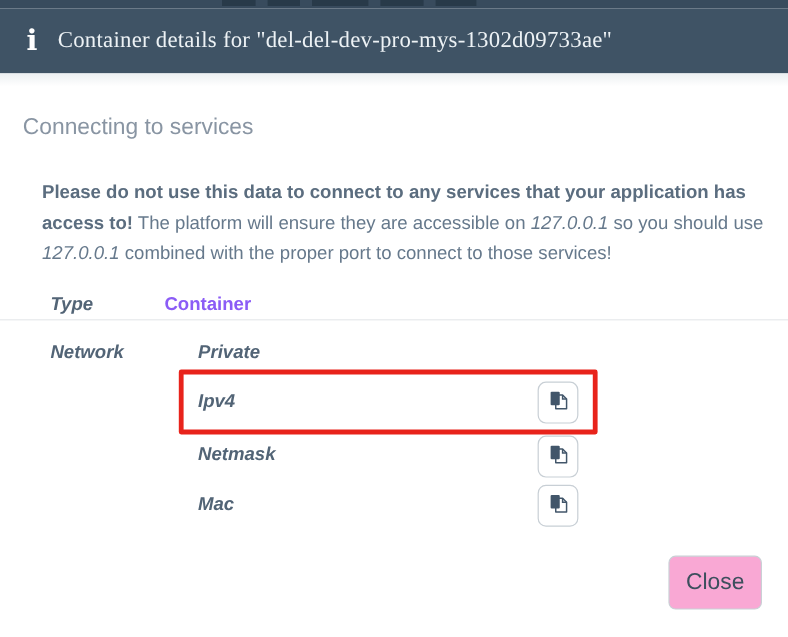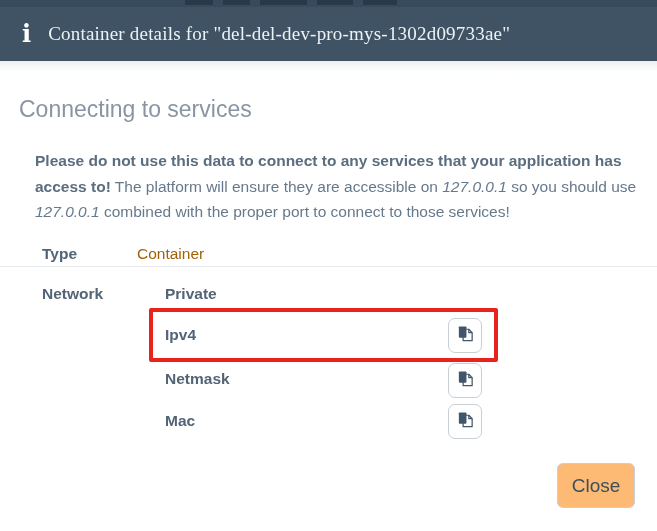--- a/index.html
+++ b/index.html
@@ -25,51 +25,51 @@
   }
   .modal-title { color:#edf2f5; font-size:19px; letter-spacing:.2px; white-space:nowrap;font-family:Liberation Serif, serif; }
   .header-shadow {
     position:absolute; top:61px; left:0; width:657px; height:11px;
     background:linear-gradient(#d9e0e4, rgba(255,255,255,0)); opacity:.5;
   }
 
   
   .section-heading {
     position:absolute; top:96px; left:19px; margin:0;
-    font-size:23px; font-weight:400; color:#8995a3;
+    font-size:19px; font-weight:400; color:#8995a3;
   }
   .warning {
     position:absolute; top:132px; left:19px; width:618px; margin:16px;
     font-size:15.5px; line-height:25.5px; color:#66798c;
   }
   .warning strong { color:#5b6d7f; font-weight:700; }
   .warning em { font-style:italic; }
 
   
-  .lbl { position:absolute; font-size:15.5px; font-weight:700; color:#526476; white-space:nowrap; }
-  .val { position:absolute; font-size:15.5px; font-weight:400; color:#a16207; white-space:nowrap; }
+  .lbl { position:absolute; font-size:15.5px; font-weight:700; color:#526476; white-space:nowrap;font-style:italic; }
+  .val { position:absolute; font-size:15.5px; font-weight:700; color:#8b5cf6; white-space:nowrap; }
   .divider { position:absolute; top:266px; left:0; width:657px; height:1px; background:#e7e9eb; }
 
   .highlight-box {
     position:absolute; left:149px; top:308px; width:349px; height:54px;
     border:4px solid #e8231b; border-radius:2px; box-sizing:border-box;
     background:transparent; pointer-events:none;
   }
 
   .copy-btn {
     position:absolute; width:34px; height:35px; box-sizing:border-box;
     background:#ffffff; border:1px solid #c8cfd5; border-radius:7px;
     display:flex; align-items:center; justify-content:center;
     padding:0; cursor:pointer;
   }
 
   
   .close-btn {
     position:absolute; left:557px; top:463px; width:78px; height:45px;
-    background:#fdba74; border:1px solid #c9d0d5; border-radius:6px;
+    background:#f9a8d4; border:1px solid #c9d0d5; border-radius:6px;
     font-family:"Liberation Sans", sans-serif;
     font-size:19px; color:#3d4f5d; cursor:pointer;
   }
 </style>
 </head>
 <body>
 
 <div class="screen">
 
   <div class="backdrop-strip">

